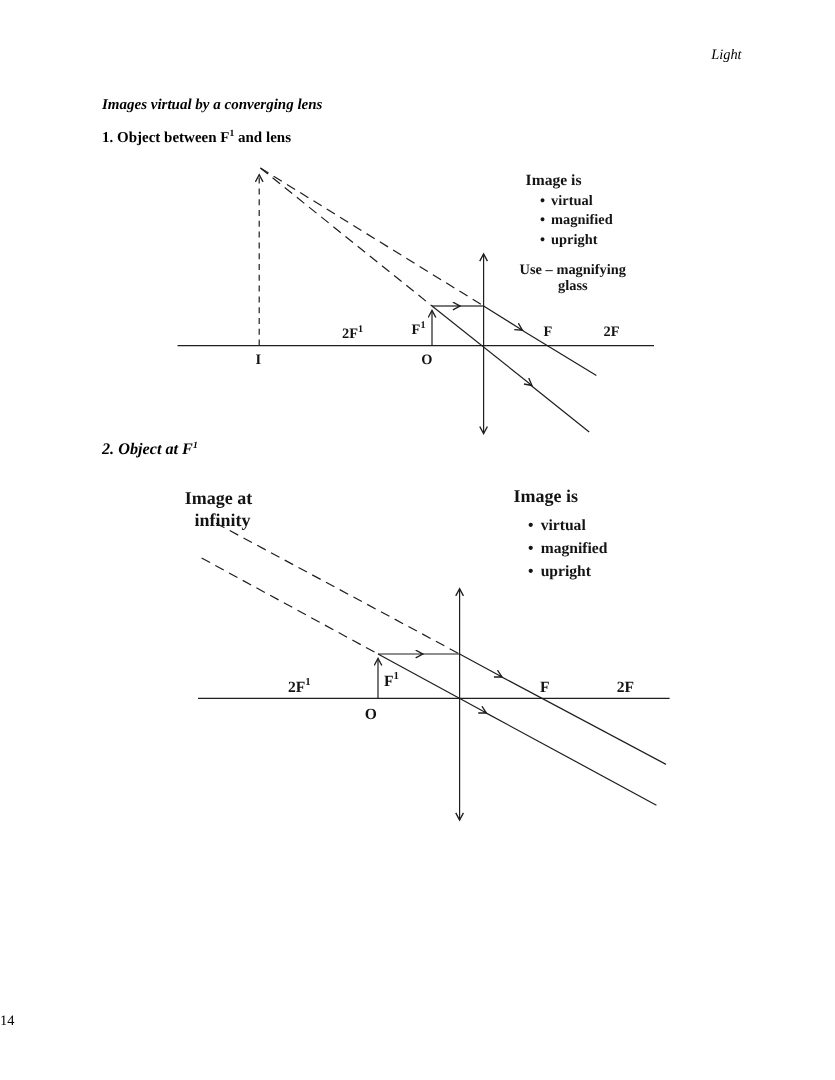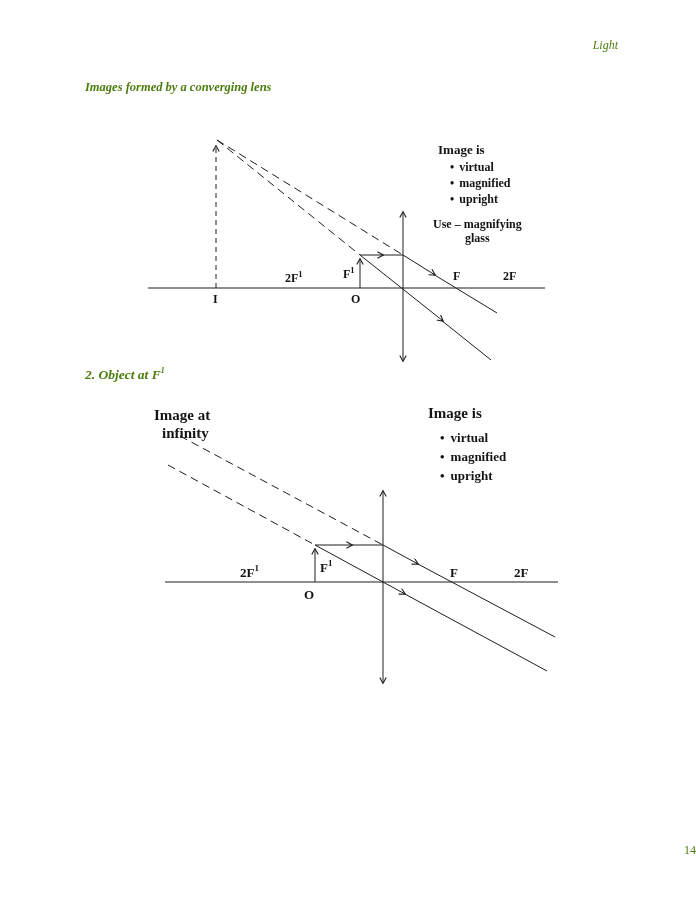--- a/index.html
+++ b/index.html
@@ -1,34 +1,34 @@
 <!DOCTYPE html>
 <html><head>
 <meta charset="utf-8">
 <style>
   html,body { margin:0; padding:0; background:#ffffff; }
   .page {
     position:relative; width:696px; height:900px; background:#ffffff;
-    font-family:"Liberation Serif", serif; color:#4d7c0f; overflow:hidden;
+    font-family:"Liberation Serif", serif; color:#000000; overflow:hidden;
   }
   .header-title {
     position:absolute; top:38px; right:78px;
     font-style:italic; font-size:12px;
   }
   .doc-title {
     position:absolute; top:80px; left:85px;
     font-weight:bold; font-style:italic; font-size:12.5px;
   }
   .sec-heading { position:absolute; left:85px; font-weight:bold; }
   .sec-heading.s1 { top:106px; font-size:12.5px; }
   .sec-heading.s2 { top:366px; font-size:13.5px;font-style:italic; }
   .sec-heading sup { font-size:8px; }
   .page-number {
     position:absolute; top:843px; left:0; width:100%;
-    text-align:right; font-size:12px;
+    text-align:left; font-size:12px;
   }
   svg.diagram { position:absolute; overflow:visible; }
   svg.diagram.d1 { left:135px; top:128px; }
   svg.diagram.d2 { left:140px; top:400px; }
   svg .ln { stroke:#1e1e1e; stroke-width:1; fill:none; }
   svg .dash { stroke-dasharray:8 5; }
   svg .dashv { stroke-dasharray:5 4; }
   svg text { font-family:"Liberation Serif", serif; fill:#141414; }
   svg .lbl  { font-size:12px; font-weight:bold; }
   svg .lbl2 { font-size:13px; font-weight:bold; }
@@ -36,22 +36,25 @@
   svg .ann-s{ font-size:12px; font-weight:bold; }
   svg .ann-big { font-size:15px; font-weight:bold; }
 </style>
 </head>
 <body>
 
 <div class="page">
 
   <div class="header-title">Light</div>
 
-  <div class="doc-title">Images formed by a converging lens</div>
+  <div class="doc-title">Images virtual by a converging lens</div>
 
+  <div class="sec-heading s1">
+    <span>1. Object between F</span><sup>1</sup><span> and lens</span>
+  </div>
 
   <svg class="diagram d1" width="420" height="245" viewBox="0 0 420 245">
     <defs>
       <marker id="ah1" viewBox="0 0 10 10" refX="7.5" refY="4.5" markerWidth="8" markerHeight="8" orient="auto-start-reverse">
         <path d="M0.5,0.5 L8,4.5 L0.5,8.5" fill="none" stroke="#1e1e1e" stroke-width="1.4"></path>
       </marker>
     </defs>
 
     <g>
       <line class="ln" x1="13" y1="160" x2="410" y2="160"></line>

